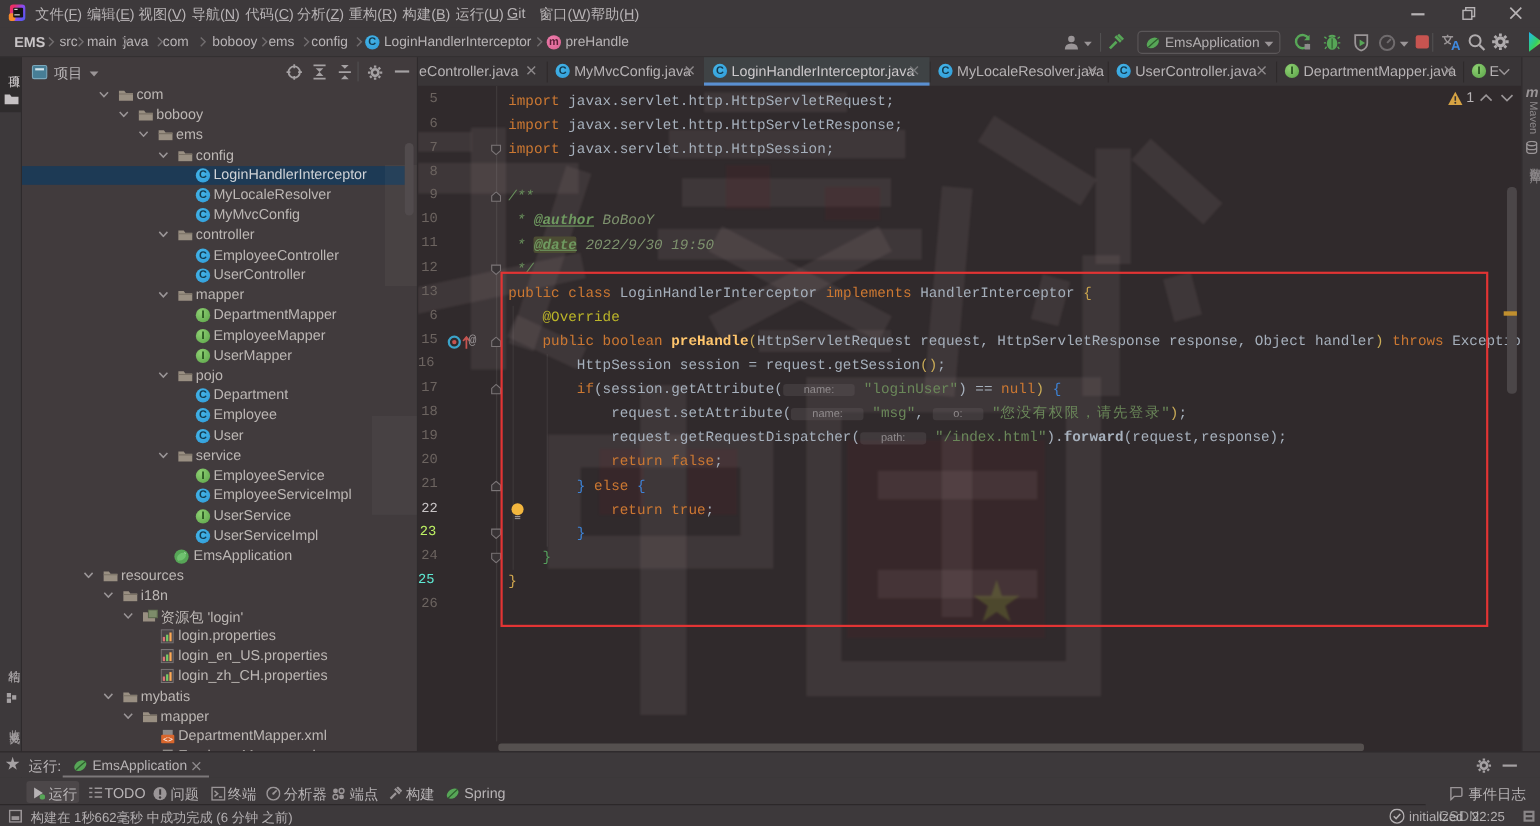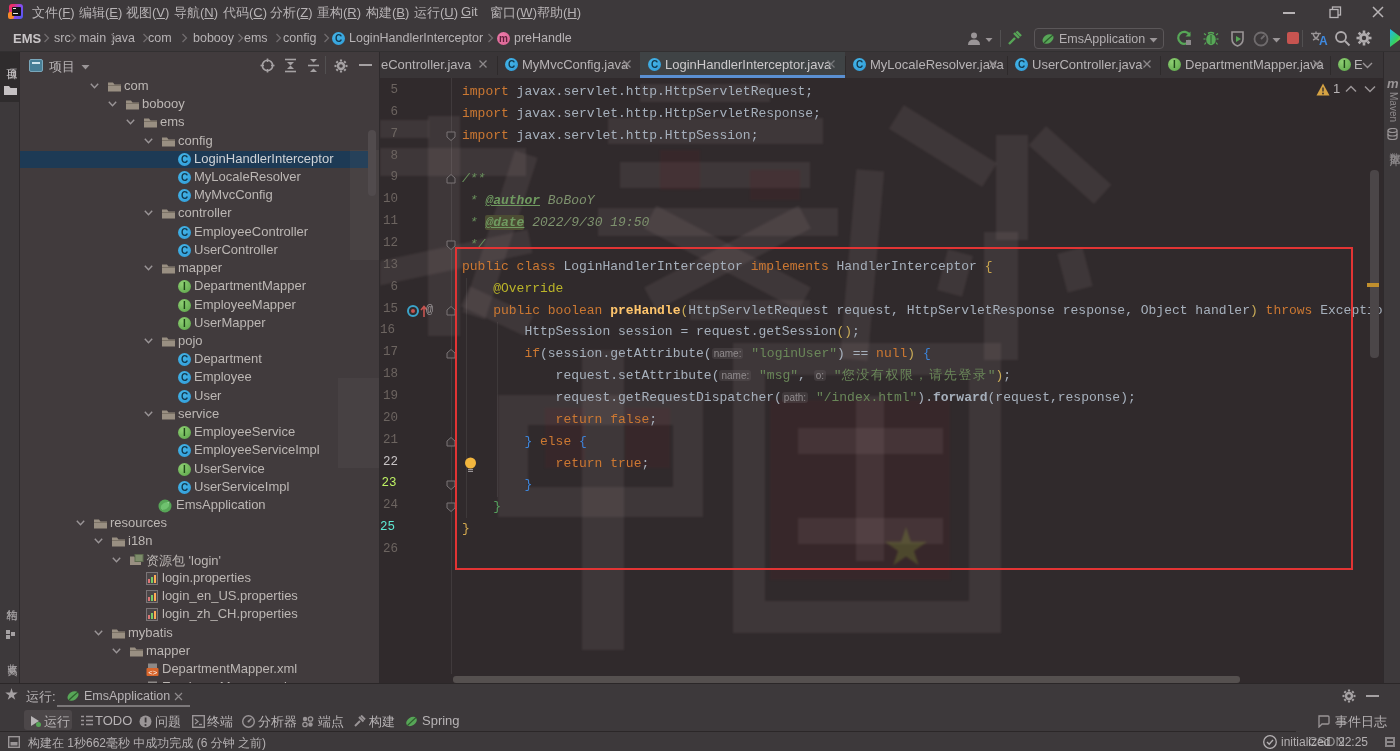--- a/index.html
+++ b/index.html
@@ -3,21 +3,21 @@
 *{margin:0;padding:0;box-sizing:border-box}
 html,body{width:1400px;height:751px;overflow:hidden;background:#3d393b;
  font-family:"Liberation Sans",sans-serif;-webkit-font-smoothing:antialiased}
 .abs{position:absolute}
 #root{position:relative;width:1400px;height:751px;overflow:hidden}
 .mono{font-family:"Liberation Mono",monospace;font-size:13px;line-height:22px;white-space:pre}
 .k{color:#cc7832}.s{color:#6a8759}.d{color:#a6b0bc}.doc{color:#69915c;font-style:italic}
 .doctag{color:#6f9a60;font-weight:bold;text-decoration:underline;font-style:italic}
 .docval{color:#7e926e;font-style:italic}
 .anno{color:#bbb529}.meth{color:#ffc66d;font-weight:bold}
-.hint{font-family:"Liberation Sans",sans-serif;font-size:10px;color:#908b8d;background:rgba(100,94,97,.32);border-radius:3px;padding:0 2px;letter-spacing:0}
+.hint{font-family:"Liberation Sans",sans-serif;font-size:10px;color:#908b8d;background:rgba(100,94,97,.32);border-radius:3px;padding:0 19px;letter-spacing:0}
 .pb{color:#3d84d8}.pg{color:#55a05d}.py{color:#d2a84f}.pp{color:#c9ab57}
 .bar{background:#3d393b}
 .t{color:#b7b3b5;font-size:13px}
 .vtext{writing-mode:vertical-rl;text-orientation:upright;letter-spacing:1px}
 .crow{position:absolute;height:22px;left:462px}
 </style></head><body>
 <div id="root">
 
 <div class="abs bar" style="left:0;top:0;width:1400px;height:25px">
 <div class="abs" style="left:9px;top:4px;width:14px;height:15px;border-radius:3px;background:linear-gradient(120deg,#ec2e67 20%,#8a4bf0 55%,#4a5bee);">

